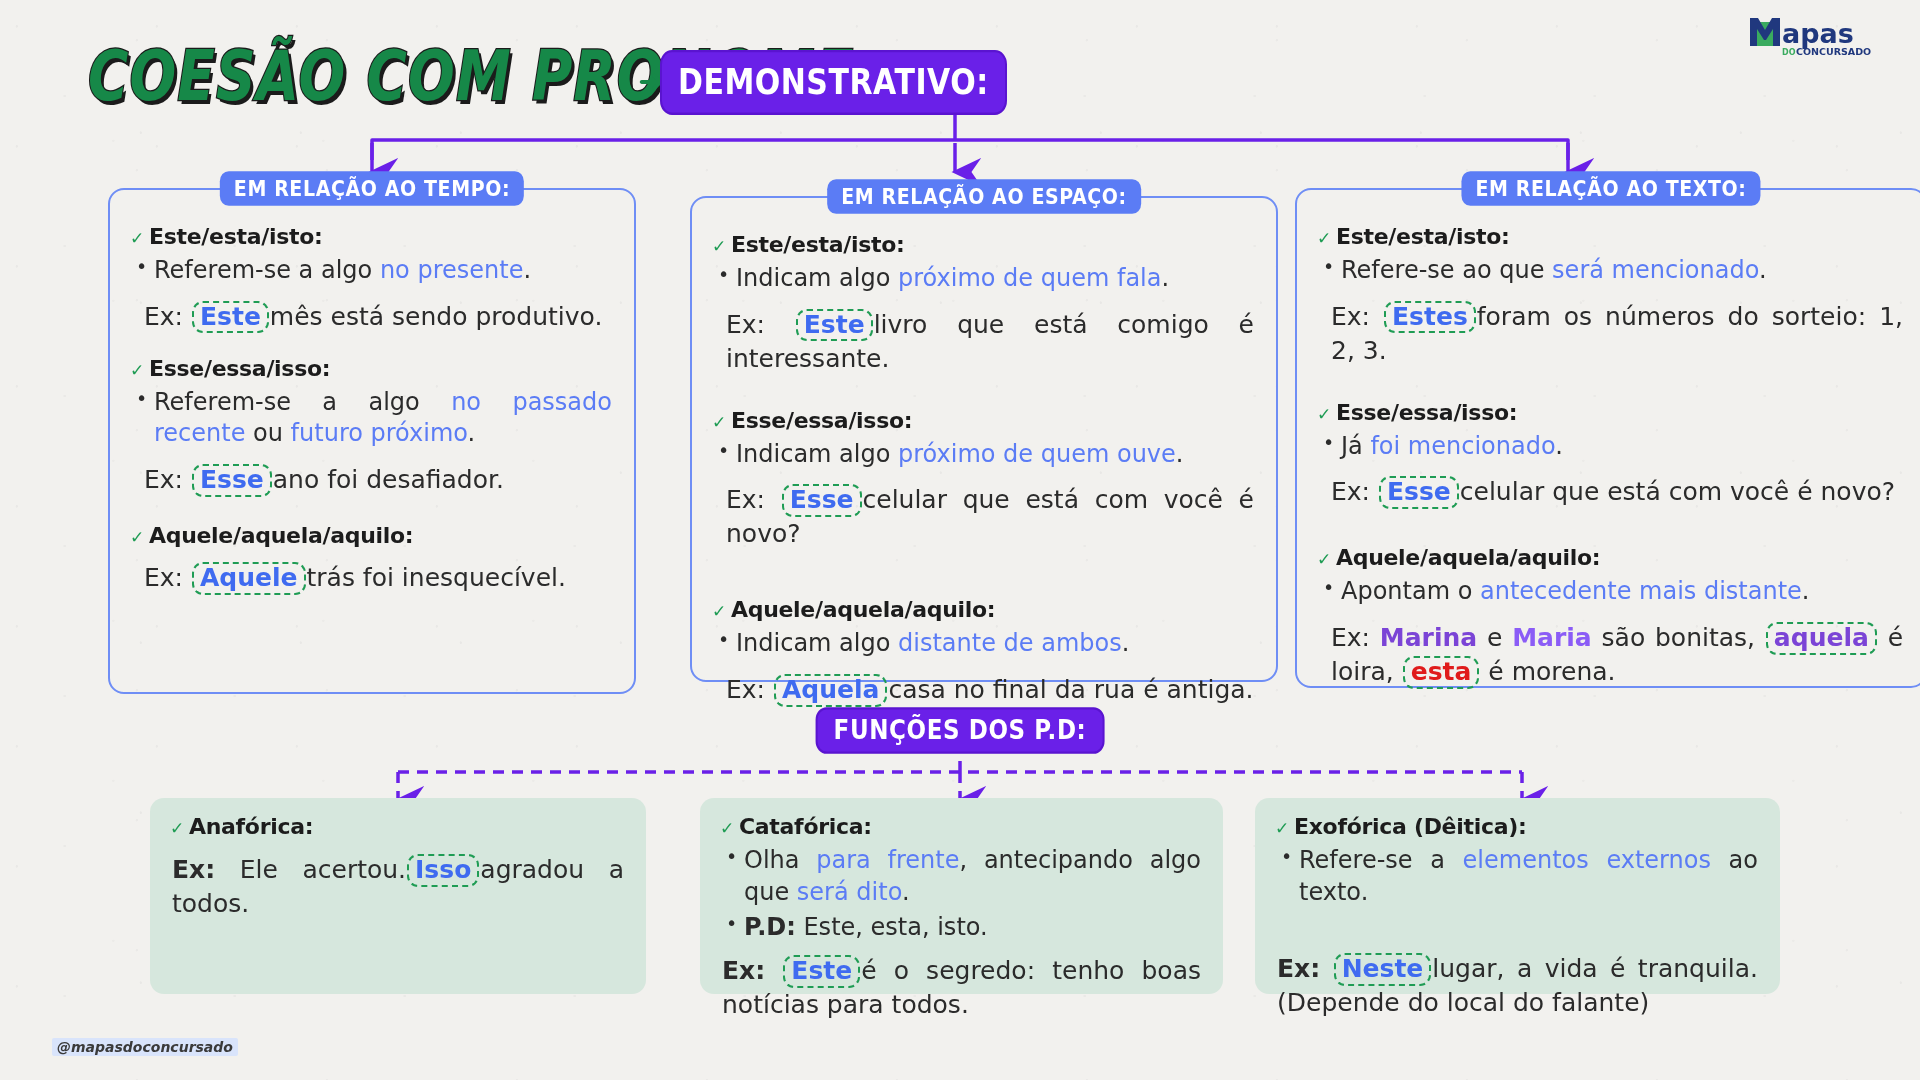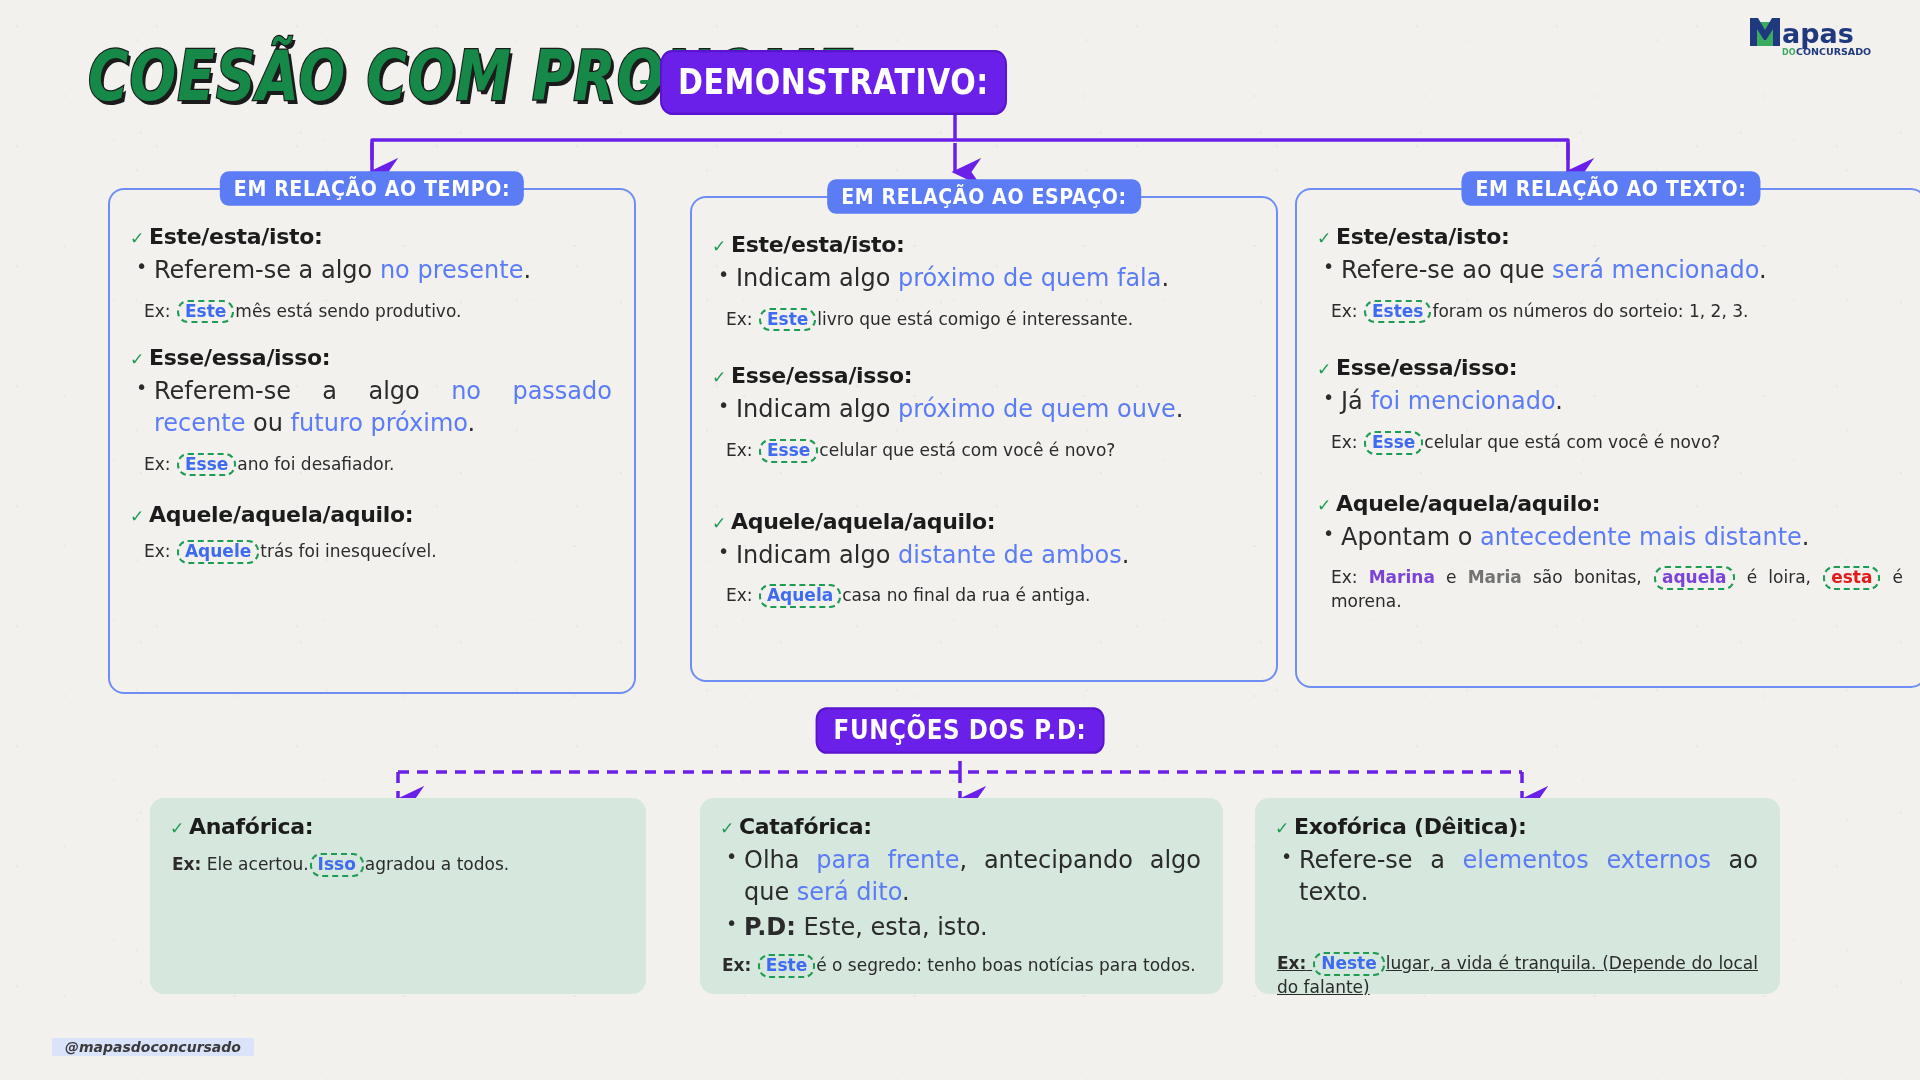--- a/index.html
+++ b/index.html
@@ -103,27 +103,27 @@
     font-size: 24px; line-height: 1.32; color: #2b2b2b;
     position: relative; padding-left: 24px;
     text-align: justify;
     margin-bottom: 4px;
   }
   .bullets li::before {
     content: "•"; position: absolute; left: 6px; top: -1px;
     font-size: 19px; color: #2b2b2b;
   }
   .ex {
-    font-size: 17px; line-height: 1.36; color: #2b2b2b;
+    font-size: 25px; line-height: 1.36; color: #2b2b2b;
     margin-top: 13px; padding-left: 14px;
     text-align: justify;
   }
   .blue { color: #5b7cf5; }
   .purple-t { color: #7b44d6; font-weight: 700; }
-  .red-t { color: #737373; font-weight: 700; }
+  .red-t { color: #8b5cf6; font-weight: 700; }
 
   .tag {
     display: inline-block;
     color: #3f6bf0; font-weight: 700;
     border: 2px dashed #1f9c54;
     border-radius: 11px;
     padding: 0px 6px 1px 6px;
     line-height: 1.1;
     margin: 0 1px;
   }
@@ -146,21 +146,21 @@
     position: absolute;
     background: #d6e7dd;
     border-radius: 14px;
     padding: 16px 22px 14px 20px;
   }
   .watermark {
     position: absolute; left: 52px; bottom: 24px;
     font-size: 14px; font-weight: 700; font-style: italic;
     color: #3a3a3a;
     background: #d9e4fb;
-    padding: 1px 13px;
+    padding: 1px 5px;
     border-radius: 2px;
   }
 </style>
 </head>
 <body>
 
 <div class="paper-grain"></div>
 
 <svg class="corner corner-tl" viewBox="0 0 620 560">
   <path d="M620,-20 A480,480 0 0 0 60,540 L-20,540 A560,560 0 0 1 620,-100 Z" fill="#2b3f97"></path>
@@ -353,18 +353,18 @@
   </div>
 
   <div class="gcard" style="left:1255px; top:798px; width:525px; height:196px;">
     <div class="grp-title" style="font-size:22px;">
       <span class="chk">✓</span>
       <span>Exofórica (Dêitica):</span>
     </div>
     <ul class="bullets" style="margin-top:6px;">
       <li><span>Refere-se a </span><span class="blue">elementos externos</span><span> ao texto.</span></li>
     </ul>
-    <div class="ex" style="padding-left:2px;margin-top:44px;text-decoration:underline;"><b>Ex:</b> <span class="tag">Neste</span><span>lugar, a vida é tranquila. (Depende do local do falante)</span></div>
+    <div class="ex" style="padding-left:2px;margin-top:44px;"><b>Ex:</b> <span class="tag">Neste</span><span>lugar, a vida é tranquila. (Depende do local do falante)</span></div>
   </div>
 
   <div class="watermark">@mapasdoconcursado</div>
 
 </div>
 
 </body></html>

